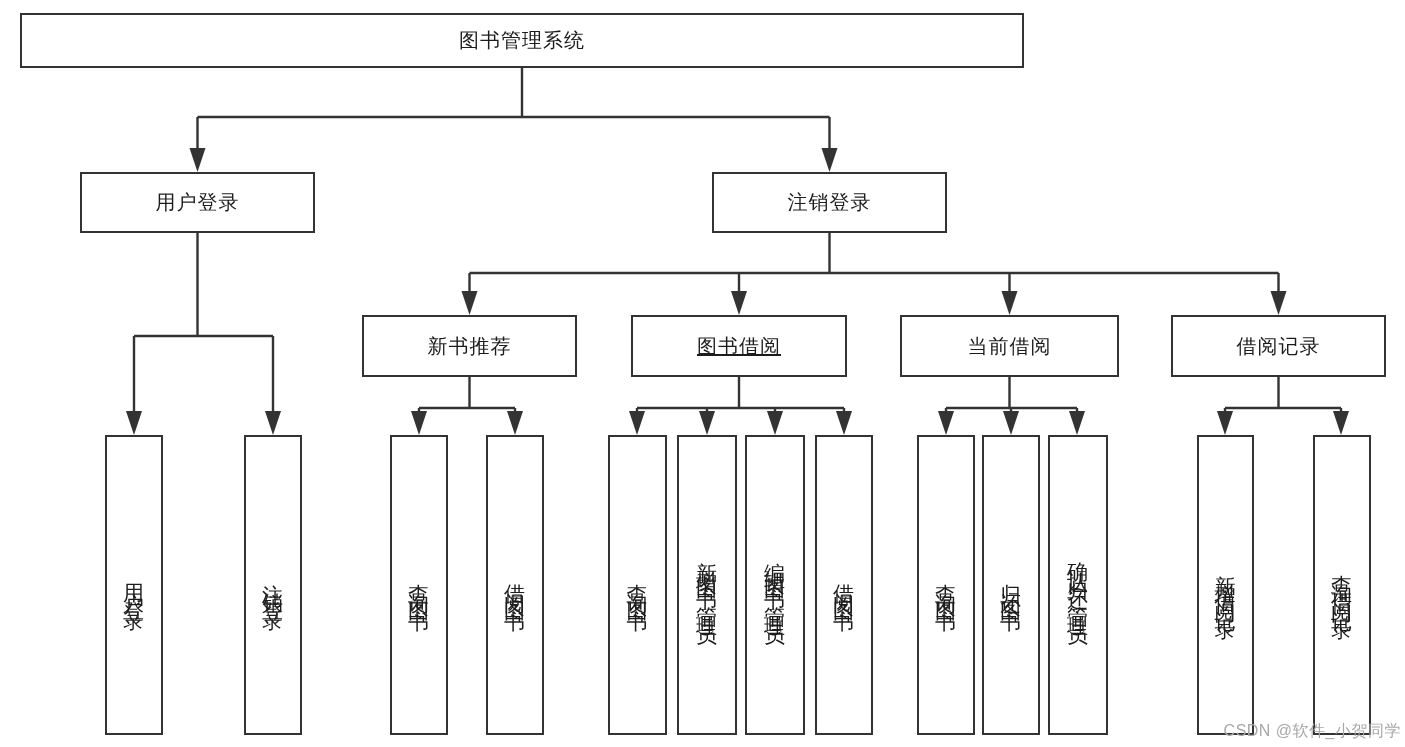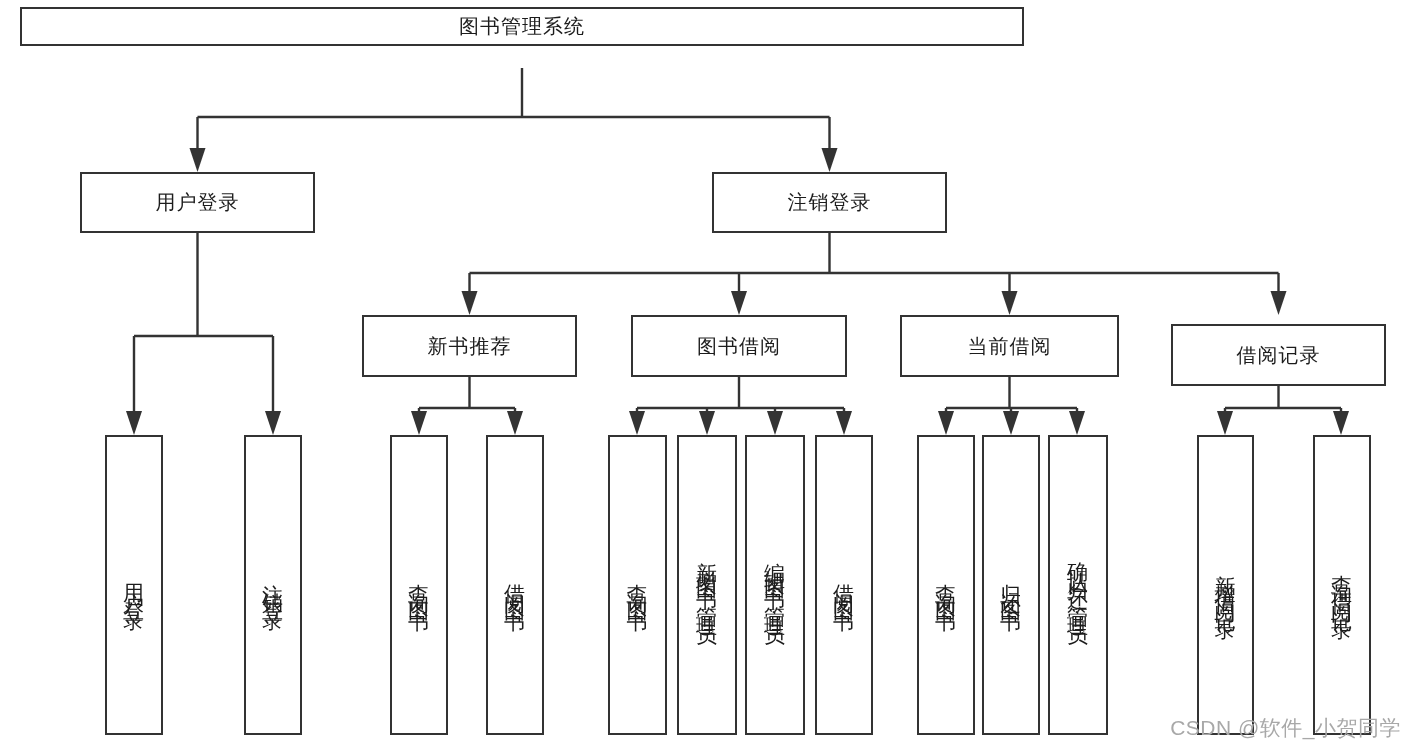--- a/index.html
+++ b/index.html
@@ -40,21 +40,21 @@
     writing-mode: vertical-rl;
     text-orientation: mixed;
     font-size: 21px;
     letter-spacing: 9px;
     line-height: 1;
   }
   .watermark {
     position: absolute;
     right: 4px;
     bottom: 5px;
-    font-size: 21px;
+    font-size: 16px;
     color: var(--watermark);
     letter-spacing: 0.5px;
     white-space: nowrap;
     margin-left: 20px;
   }
 </style>
 </head>
 <body>
 
 <div class="canvas">
@@ -88,36 +88,36 @@
     <path class="wire" d="M1009.5 377 V408 M946 408 H1077 M946 408 V415 M1011 408 V415 M1077 408 V415"></path>
     <polygon class="arrowhead" points="938,411 954,411 946,435"></polygon>
     <polygon class="arrowhead" points="1003,411 1019,411 1011,435"></polygon>
     <polygon class="arrowhead" points="1069,411 1085,411 1077,435"></polygon>
 
     <path class="wire" d="M1278.5 377 V408 M1225 408 H1341 M1225 408 V415 M1341 408 V415"></path>
     <polygon class="arrowhead" points="1217,411 1233,411 1225,435"></polygon>
     <polygon class="arrowhead" points="1333,411 1349,411 1341,435"></polygon>
   </svg>
 
-  <div class="node h-label" style="left:20px; top:7px; width:1004px; height:39px;">图书管理系统</div>
+  <div class="node h-label" style="left:20px; top:13px; width:1004px; height:55px;">图书管理系统</div>
 
   <div class="node h-label" style="left:80px; top:172px; width:235px; height:61px;">用户登录</div>
   <div class="node h-label" style="left:712px; top:172px; width:235px; height:61px;">注销登录</div>
 
   <div class="node v-node" style="left:105px; top:435px; width:58px; height:300px;">
     <span>用户登录</span>
   </div>
   <div class="node v-node" style="left:244px; top:435px; width:58px; height:300px;">
     <span>注销登录</span>
   </div>
 
   <div class="node h-label" style="left:362px; top:315px; width:215px; height:62px;">新书推荐</div>
-  <div class="node h-label" style="left:631px; top:315px; width:216px; height:62px;">图书借阅</div>
+  <div class="node h-label" style="left:631px; top:315px; width:216px; height:62px;text-decoration:underline;">图书借阅</div>
   <div class="node h-label" style="left:900px; top:315px; width:219px; height:62px;text-align:center;">当前借阅</div>
-  <div class="node h-label" style="left:1171px; top:315px; width:215px; height:62px;margin-top:9px;">借阅记录</div>
+  <div class="node h-label" style="left:1171px; top:315px; width:215px; height:62px;">借阅记录</div>
 
   <div class="node v-node" style="left:390px; top:435px; width:58px; height:300px;">
     <span>查询图书</span>
   </div>
   <div class="node v-node" style="left:486px; top:435px; width:58px; height:300px;">
     <span>借阅图书</span>
   </div>
 
   <div class="node v-node" style="left:608px; top:435px; width:59px; height:300px;">
     <span>查询图书</span>

